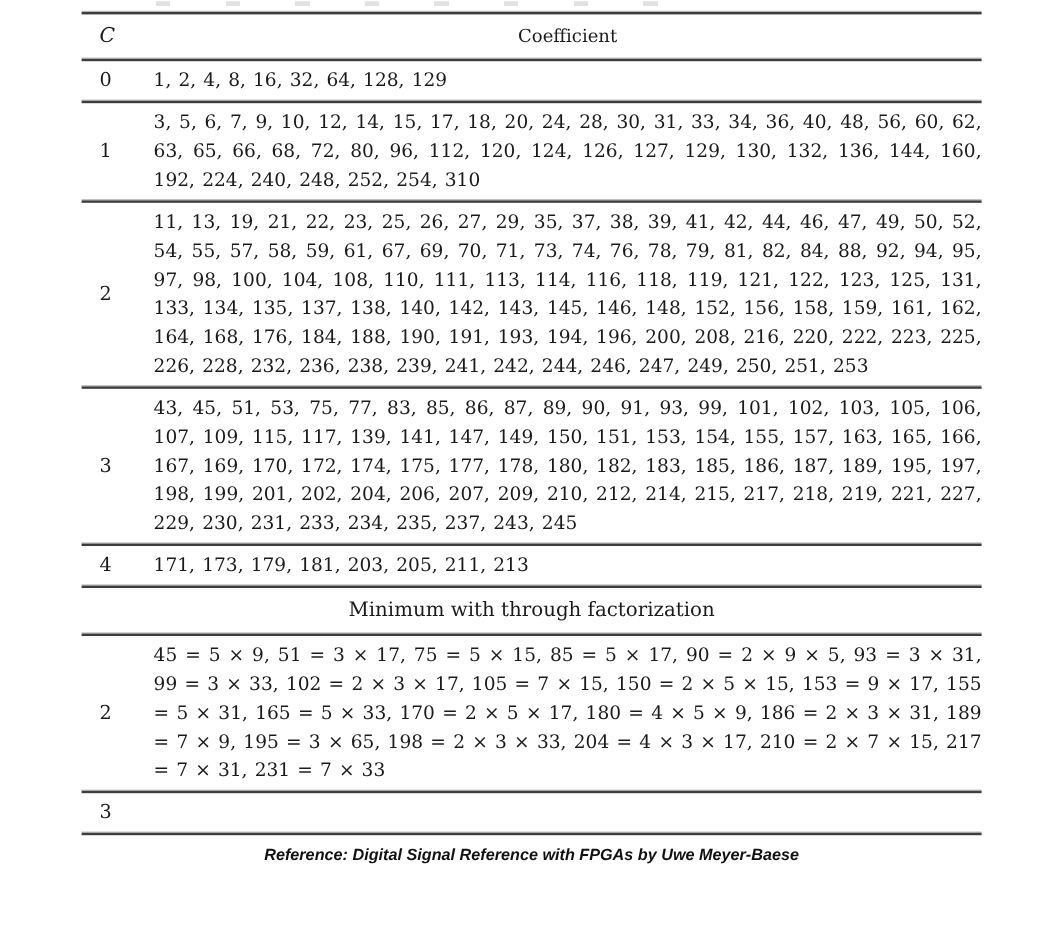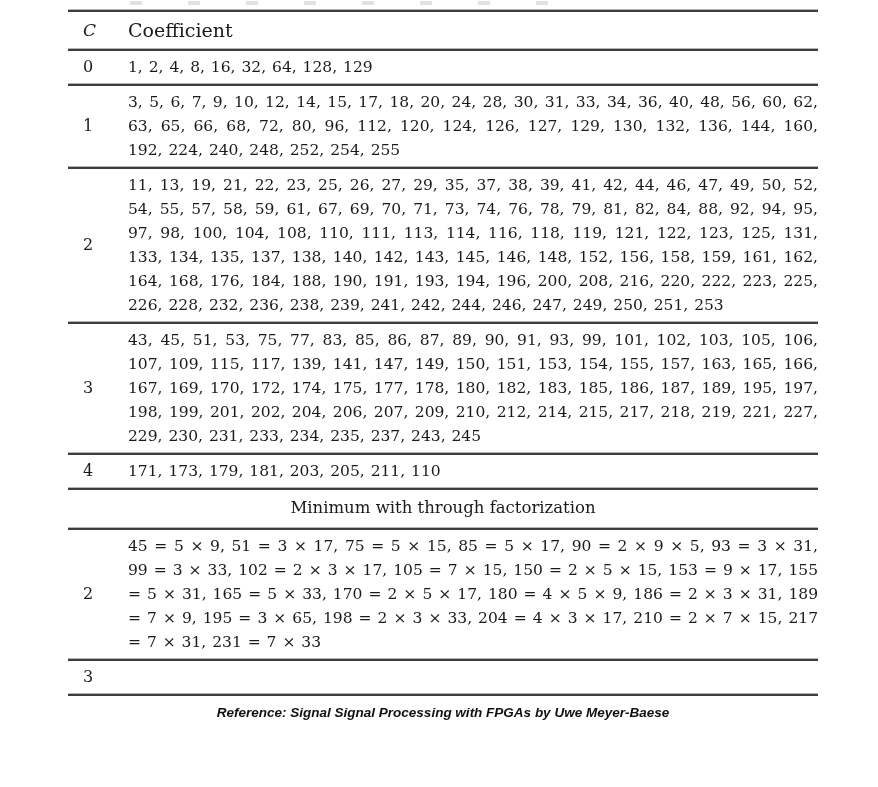--- a/index.html
+++ b/index.html
@@ -48,21 +48,21 @@
   }
   .vcol {
     flex: 1 1 auto;
     font-size: 15.5px;
     line-height: 24px;
     text-align: justify;
     word-spacing: 1px;
   }
   .header-row { padding: 6px 0; }
   .header-row .ccol { font-style: italic; font-size: 17px; }
-  .header-row .vcol { text-align: left; font-size: 19px; }
+  .header-row .vcol { text-align: center; font-size: 15px; }
   .section-title {
     text-align: center;
     font-size: 16.5px;
     line-height: 24px;
     padding: 6px 0 7px 0;
   }
   .footer {
     margin: 9px 0 0 68px;
     width: 750px;
     text-align: center;
@@ -93,42 +93,42 @@
 
     <div class="trow">
       <div class="ccol">0</div>
       <div class="vcol">1, 2, 4, 8, 16, 32, 64, 128, 129</div>
     </div>
 
     <div class="rule"></div>
 
     <div class="trow">
       <div class="ccol">1</div>
-      <div class="vcol">3, 5, 6, 7, 9, 10, 12, 14, 15, 17, 18, 20, 24, 28, 30, 31, 33, 34, 36, 40, 48, 56, 60, 62, 63, 65, 66, 68, 72, 80, 96, 112, 120, 124, 126, 127, 129, 130, 132, 136, 144, 160, 192, 224, 240, 248, 252, 254, 255</div>
+      <div class="vcol">3, 5, 6, 7, 9, 10, 12, 14, 15, 17, 18, 20, 24, 28, 30, 31, 33, 34, 36, 40, 48, 56, 60, 62, 63, 65, 66, 68, 72, 80, 96, 112, 120, 124, 126, 127, 129, 130, 132, 136, 144, 160, 192, 224, 240, 248, 252, 254, 310</div>
     </div>
 
     <div class="rule"></div>
 
     <div class="trow">
       <div class="ccol">2</div>
       <div class="vcol">11, 13, 19, 21, 22, 23, 25, 26, 27, 29, 35, 37, 38, 39, 41, 42, 44, 46, 47, 49, 50, 52, 54, 55, 57, 58, 59, 61, 67, 69, 70, 71, 73, 74, 76, 78, 79, 81, 82, 84, 88, 92, 94, 95, 97, 98, 100, 104, 108, 110, 111, 113, 114, 116, 118, 119, 121, 122, 123, 125, 131, 133, 134, 135, 137, 138, 140, 142, 143, 145, 146, 148, 152, 156, 158, 159, 161, 162, 164, 168, 176, 184, 188, 190, 191, 193, 194, 196, 200, 208, 216, 220, 222, 223, 225, 226, 228, 232, 236, 238, 239, 241, 242, 244, 246, 247, 249, 250, 251, 253</div>
     </div>
 
     <div class="rule"></div>
 
     <div class="trow">
       <div class="ccol">3</div>
       <div class="vcol">43, 45, 51, 53, 75, 77, 83, 85, 86, 87, 89, 90, 91, 93, 99, 101, 102, 103, 105, 106, 107, 109, 115, 117, 139, 141, 147, 149, 150, 151, 153, 154, 155, 157, 163, 165, 166, 167, 169, 170, 172, 174, 175, 177, 178, 180, 182, 183, 185, 186, 187, 189, 195, 197, 198, 199, 201, 202, 204, 206, 207, 209, 210, 212, 214, 215, 217, 218, 219, 221, 227, 229, 230, 231, 233, 234, 235, 237, 243, 245</div>
     </div>
 
     <div class="rule"></div>
 
     <div class="trow">
       <div class="ccol">4</div>
-      <div class="vcol">171, 173, 179, 181, 203, 205, 211, 110</div>
+      <div class="vcol">171, 173, 179, 181, 203, 205, 211, 213</div>
     </div>
 
     <div class="rule"></div>
 
     <div class="section-title">Minimum with through factorization</div>
 
     <div class="rule"></div>
 
     <div class="trow">
       <div class="ccol">2</div>
@@ -138,15 +138,15 @@
     <div class="rule"></div>
 
     <div class="trow">
       <div class="ccol">3</div>
     </div>
 
     <div class="rule"></div>
 
   </div>
 
-  <div class="footer">Reference: Signal Signal Processing with FPGAs by Uwe Meyer-Baese</div>
+  <div class="footer">Reference: Digital Signal Reference with FPGAs by Uwe Meyer-Baese</div>
 
 </div>
 
 </body></html>

